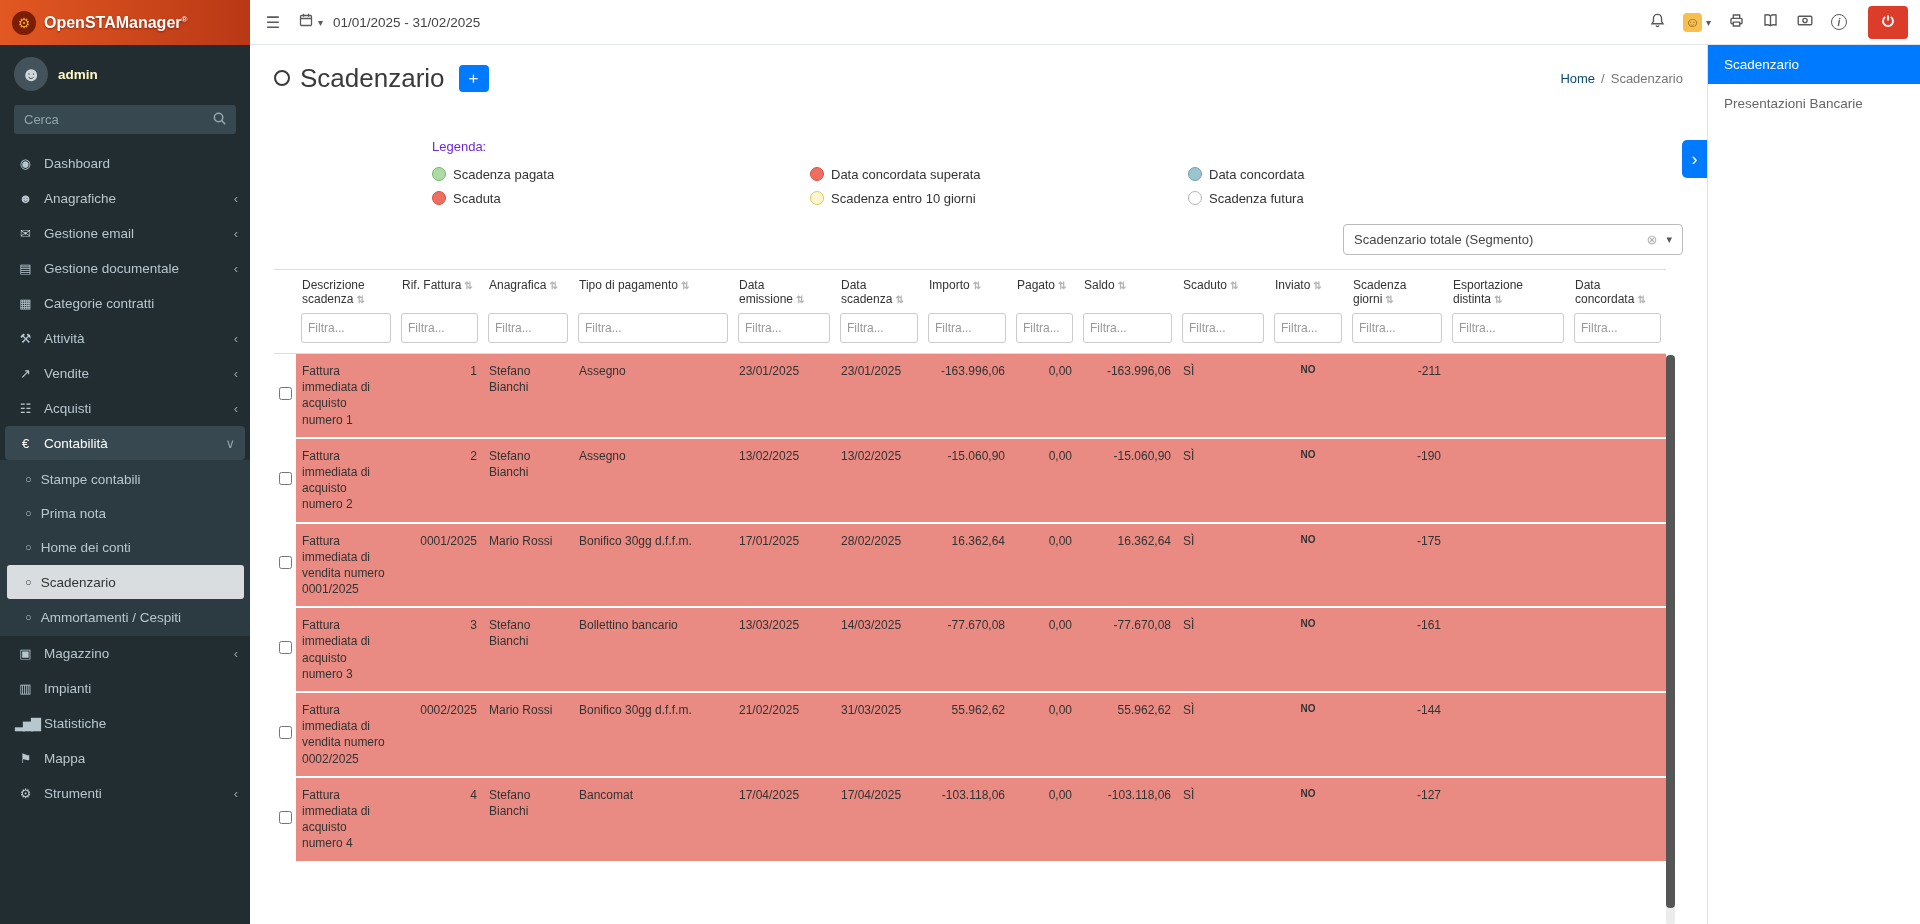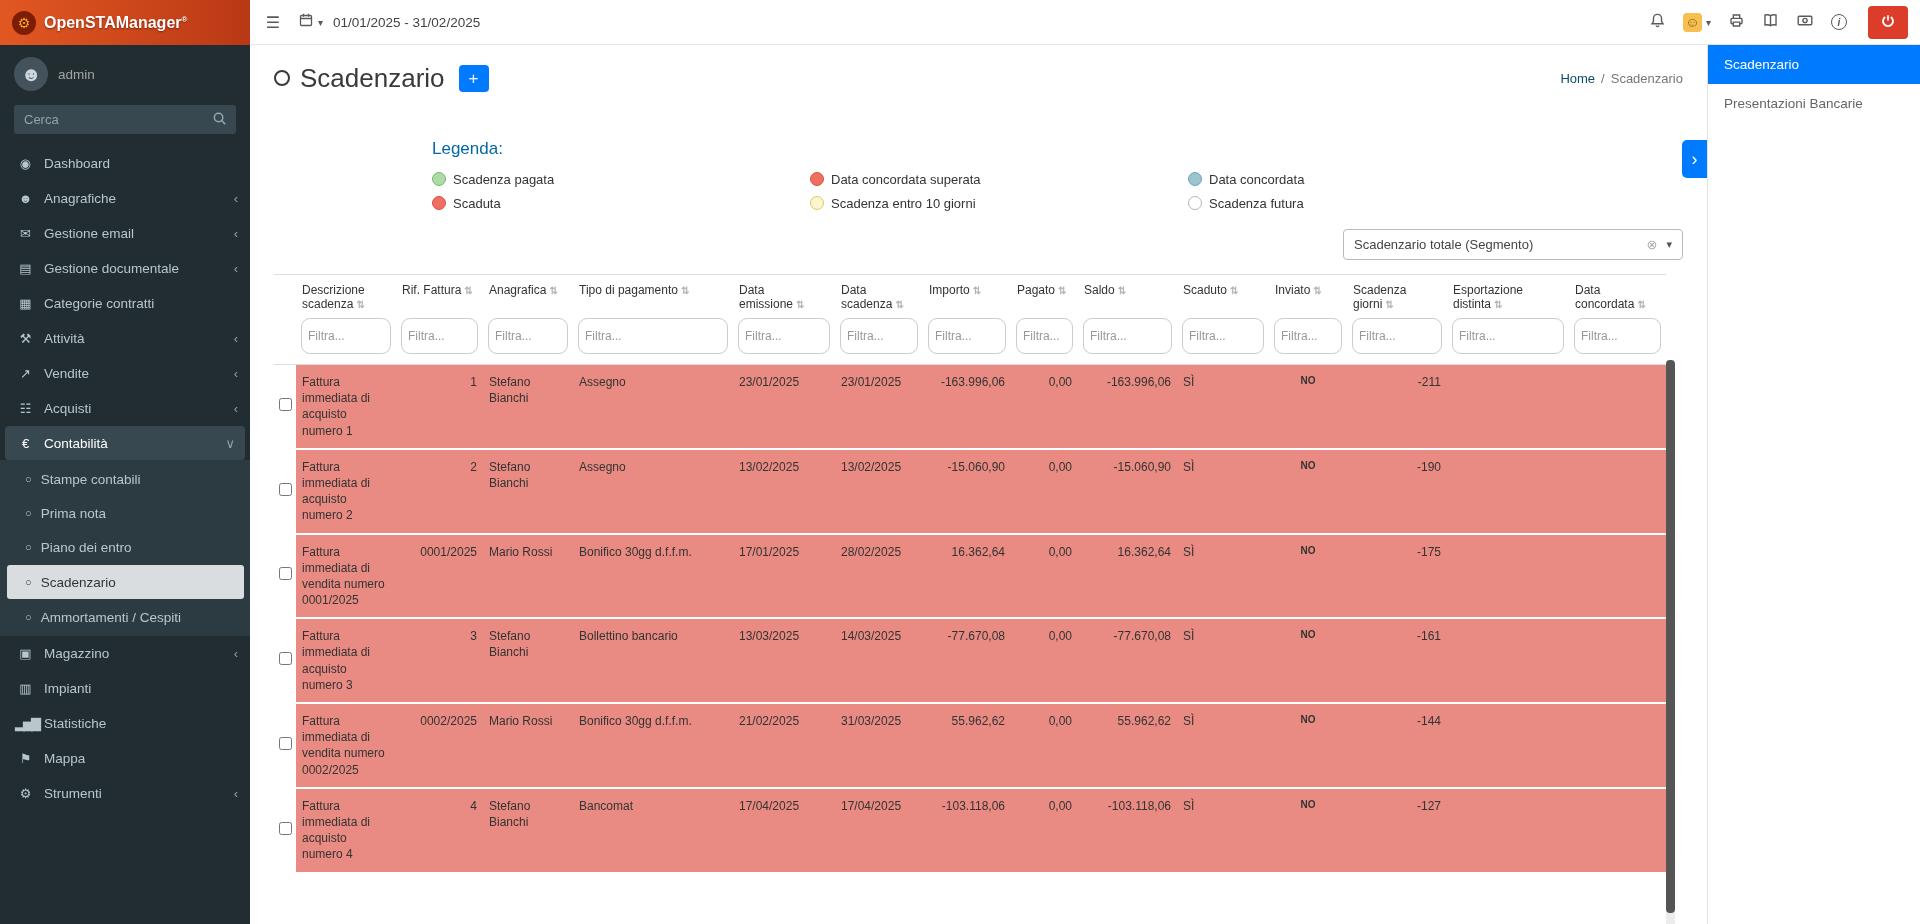--- a/index.html
+++ b/index.html
@@ -8,21 +8,21 @@
   .app{display:flex;width:1920px;height:924px;}
 
   
   .sidebar{width:250px;flex-shrink:0;background:#222d32;display:flex;flex-direction:column;overflow:hidden;}
   .logo{height:45px;flex-shrink:0;background:linear-gradient(90deg,#e25822,#b93815);display:flex;align-items:center;gap:8px;padding:0 12px;cursor:pointer;}
   .logo-mark{width:24px;height:24px;border-radius:50%;background:#7c1d06;color:#f5a623;display:flex;align-items:center;justify-content:center;font-size:14px;flex-shrink:0;}
   .logo-text{color:#fff;font-weight:bold;font-size:16px;white-space:nowrap;text-shadow:0 1px 2px rgba(80,10,0,.6);}
   .logo-text sup{font-size:8px;}
   .user-panel{display:flex;align-items:center;gap:10px;padding:12px 14px 6px;}
   .avatar{width:34px;height:34px;border-radius:50%;background:#44535b;color:#cdd7dc;display:flex;align-items:center;justify-content:center;font-size:20px;flex-shrink:0;}
-  .user-name{color:#a3a3a3;font-size:13.5px;}
+  .user-name{color:#fef9c3;font-size:13.5px;font-weight:bold;}
   .sidebar-search{display:flex;margin:8px 14px 12px;}
   .search-input{flex:1;min-width:0;background:#374850;border:none;outline:none;color:#ccc;font-size:13px;padding:7px 10px;border-radius:3px 0 0 3px;font-family:inherit;}
   .search-input::placeholder{color:#90a4ae;}
   .search-btn{width:34px;background:#374850;border:none;border-radius:0 3px 3px 0;display:flex;align-items:center;justify-content:center;cursor:pointer;}
   .sidebar-menu{flex:1;overflow:hidden;}
   .menu-item{display:flex;align-items:center;gap:10px;height:35px;padding:0 12px 0 15px;color:#b8c7ce;font-size:13.5px;cursor:pointer;}
   .mi-icon{width:19px;text-align:center;font-size:13px;flex-shrink:0;letter-spacing:-2px;}
   .mi-label{white-space:nowrap;overflow:hidden;}
   .mi-chevron{margin-left:auto;font-size:13px;color:#93a1a8;}
   .menu-item.expanded{background:#374850;color:#fff;border-radius:4px;margin:0 5px;padding:0 10px;height:34px;}
@@ -48,38 +48,38 @@
   
   .content-wrap{flex:1;display:flex;position:relative;min-height:0;}
   .content{flex:1;min-width:0;padding:16px 24px 0;overflow:hidden;position:relative;background:#fff;}
   .title-row{display:flex;align-items:center;gap:10px;height:34px;}
   .title-circle{width:16px;height:16px;border:2px solid #3a3a3a;border-radius:50%;flex-shrink:0;}
   .page-title{font-size:26px;font-weight:400;color:#3a3a3a;}
   .add-button{width:30px;height:27px;background:#007bff;color:#fff;border:none;border-radius:4px;font-size:17px;line-height:1;cursor:pointer;margin-left:4px;}
   .breadcrumb{margin-left:auto;font-size:13px;color:#777;display:flex;gap:6px;align-items:center;}
   .breadcrumb a{color:#0c4a6e;text-decoration:none;cursor:pointer;}
   .legend{margin:44px 0 0 158px;}
-  .legend-title{font-size:17px;margin-bottom:8px;color:#0369a1;}
+  .legend-title{font-size:13px;margin-bottom:8px;color:#6d28d9;}
   .legend-grid{display:grid;grid-auto-flow:column;grid-template-rows:repeat(2,24px);grid-template-columns:378px 378px auto;align-items:center;}
   .legend-item{display:flex;align-items:center;gap:7px;font-size:13px;color:#333;}
   .legend-dot{width:14px;height:14px;border-radius:50%;border:1px solid transparent;flex-shrink:0;}
   .segment-row{display:flex;justify-content:flex-end;margin-top:14px;}
   .segment-select{width:340px;height:31px;border:1px solid #bbb;border-radius:4px;display:flex;align-items:center;padding:0 10px;font-size:13px;color:#444;cursor:pointer;background:#fff;}
   .seg-text{flex:1;overflow:hidden;white-space:nowrap;}
   .seg-clear{color:#aaa;font-size:13px;margin-right:9px;}
   .seg-caret{color:#555;font-size:11px;}
 
   
   .table-wrap{margin-top:14px;position:relative;}
   table{border-collapse:collapse;table-layout:fixed;width:1392px;}
   th{font-size:12px;text-align:left;vertical-align:top;padding:8px 6px 2px;color:#333;border-top:1px solid #ddd;}
   .th-label{font-weight:normal;}
   .sort-caret{color:#b5b5b5;font-size:10px;margin-left:3px;}
   .th-filter{padding:5px 5px 10px;border-top:none;}
-  .filter-input{width:100%;height:36px;border:1px solid #ccc;border-radius:9px;padding:0 6px;font-size:12px;color:#333;outline:none;font-family:inherit;background:#fff;}
+  .filter-input{width:100%;height:30px;border:1px solid #ccc;border-radius:3px;padding:0 6px;font-size:12px;color:#333;outline:none;font-family:inherit;background:#fff;}
   .filter-input::placeholder{color:#999;}
   thead{border-bottom:1px solid #ddd;}
   tbody td{font-size:12px;vertical-align:top;padding:9px 6px;border-bottom:2px solid #fff;line-height:1.35;word-wrap:break-word;}
   tr.scaduta td.td-cell{background:#e98b82;}
   td.td-check{background:#fff;vertical-align:middle;text-align:center;padding:0 2px;}
   td.align-right{text-align:right;}
   td.align-center{text-align:center;}
   td[data-name="cell-inviato"]{font-size:10px;font-weight:bold;text-align:center;}
   .row-checkbox{width:13px;height:13px;cursor:pointer;}
   .vscrollbar{position:absolute;left:1392px;top:86px;width:9px;height:570px;background:#ececec;border-radius:4px;}
@@ -165,21 +165,21 @@
           <div class="submenu-item" data-name="sidebar-subitem-stampe-contabili">
             <span class="si-bullet" data-name="circle-icon">○</span>
             <span class="si-label" data-name="sidebar-subitem-label">Stampe contabili</span>
           </div>
           <div class="submenu-item" data-name="sidebar-subitem-prima-nota">
             <span class="si-bullet" data-name="circle-icon">○</span>
             <span class="si-label" data-name="sidebar-subitem-label">Prima nota</span>
           </div>
           <div class="submenu-item" data-name="sidebar-subitem-piano-dei-conti">
             <span class="si-bullet" data-name="circle-icon">○</span>
-            <span class="si-label" data-name="sidebar-subitem-label">Piano dei entro</span>
+            <span class="si-label" data-name="sidebar-subitem-label">Home dei conti</span>
           </div>
           <div class="submenu-item active" data-name="sidebar-subitem-scadenzario">
             <span class="si-bullet" data-name="circle-icon">○</span>
             <span class="si-label" data-name="sidebar-subitem-label">Scadenzario</span>
           </div>
           <div class="submenu-item" data-name="sidebar-subitem-ammortamenti-cespiti">
             <span class="si-bullet" data-name="circle-icon">○</span>
             <span class="si-label" data-name="sidebar-subitem-label">Ammortamenti / Cespiti</span>
           </div>
         </div>

